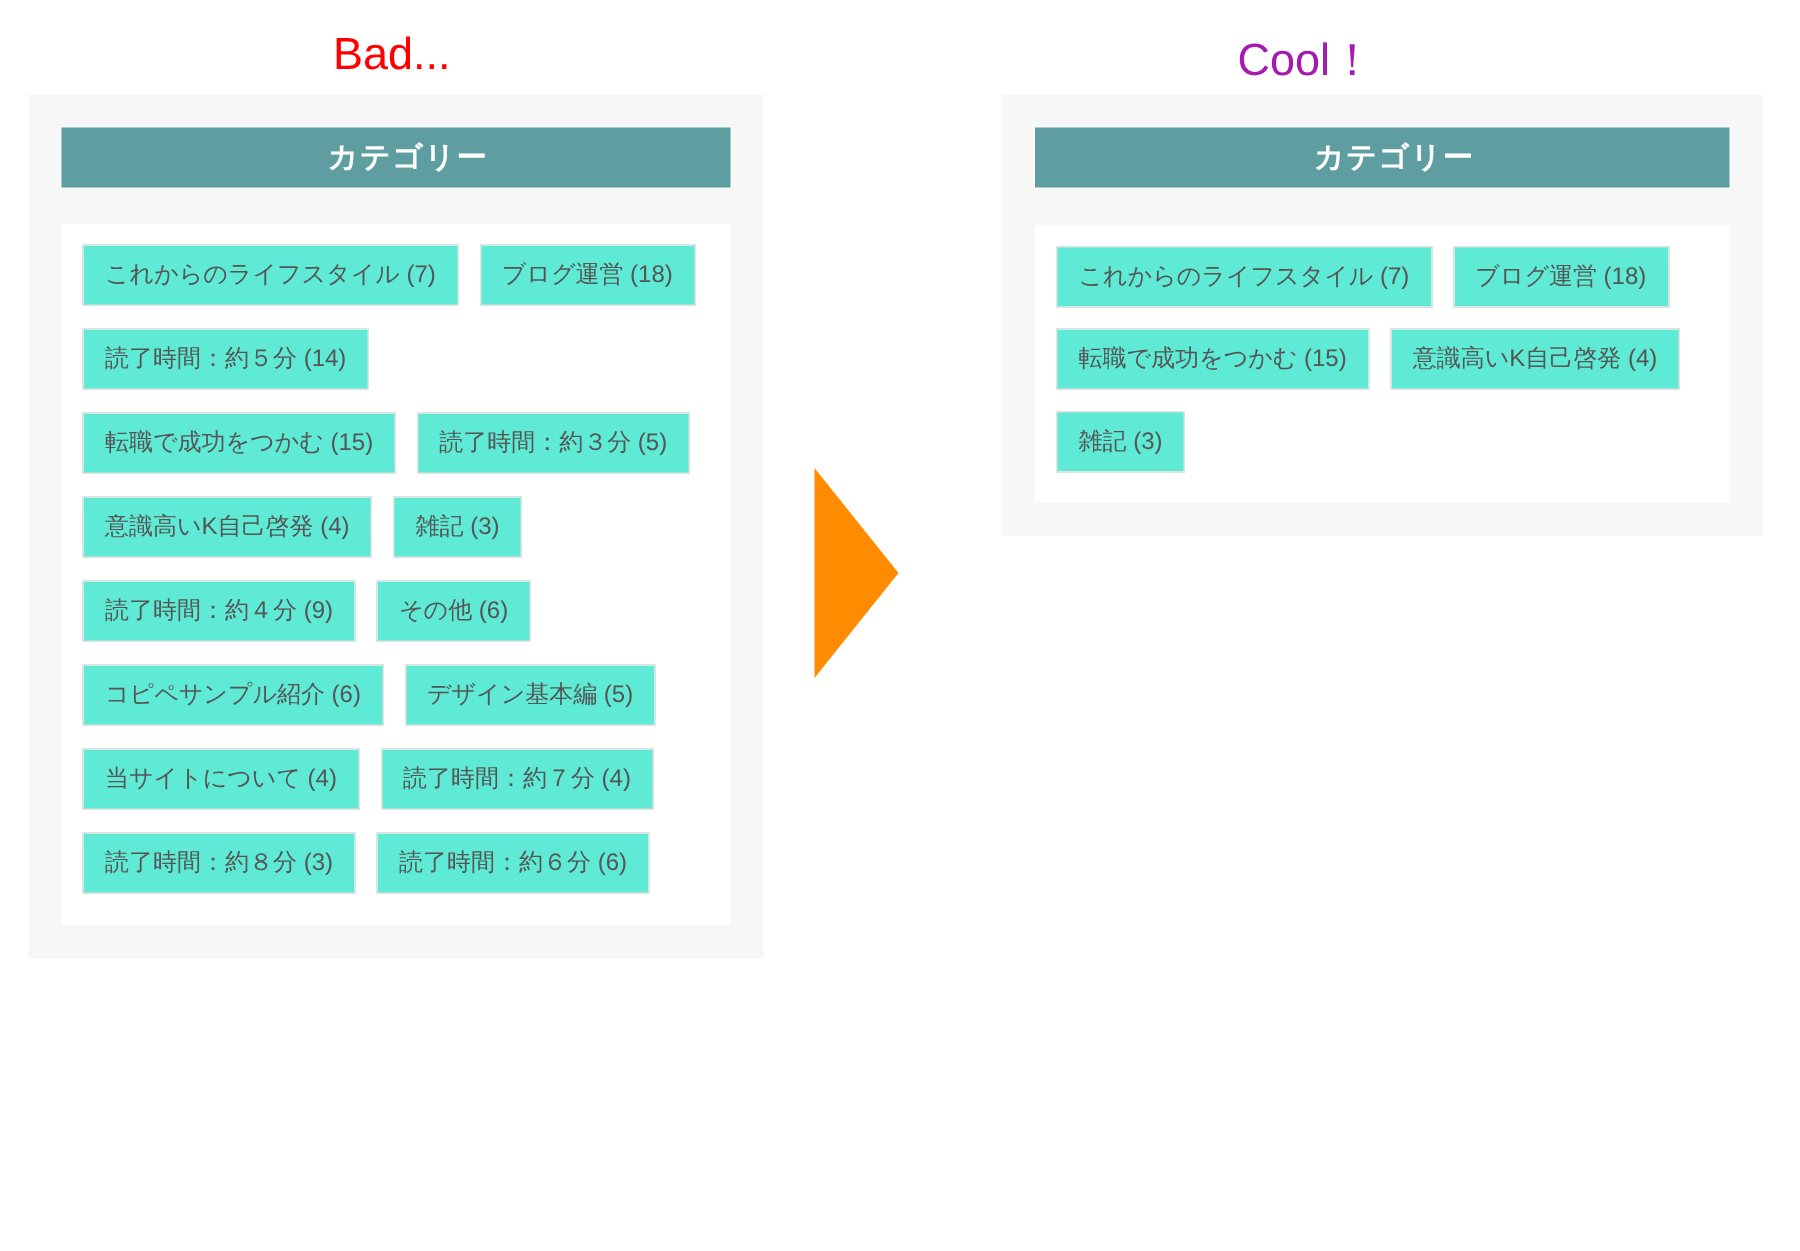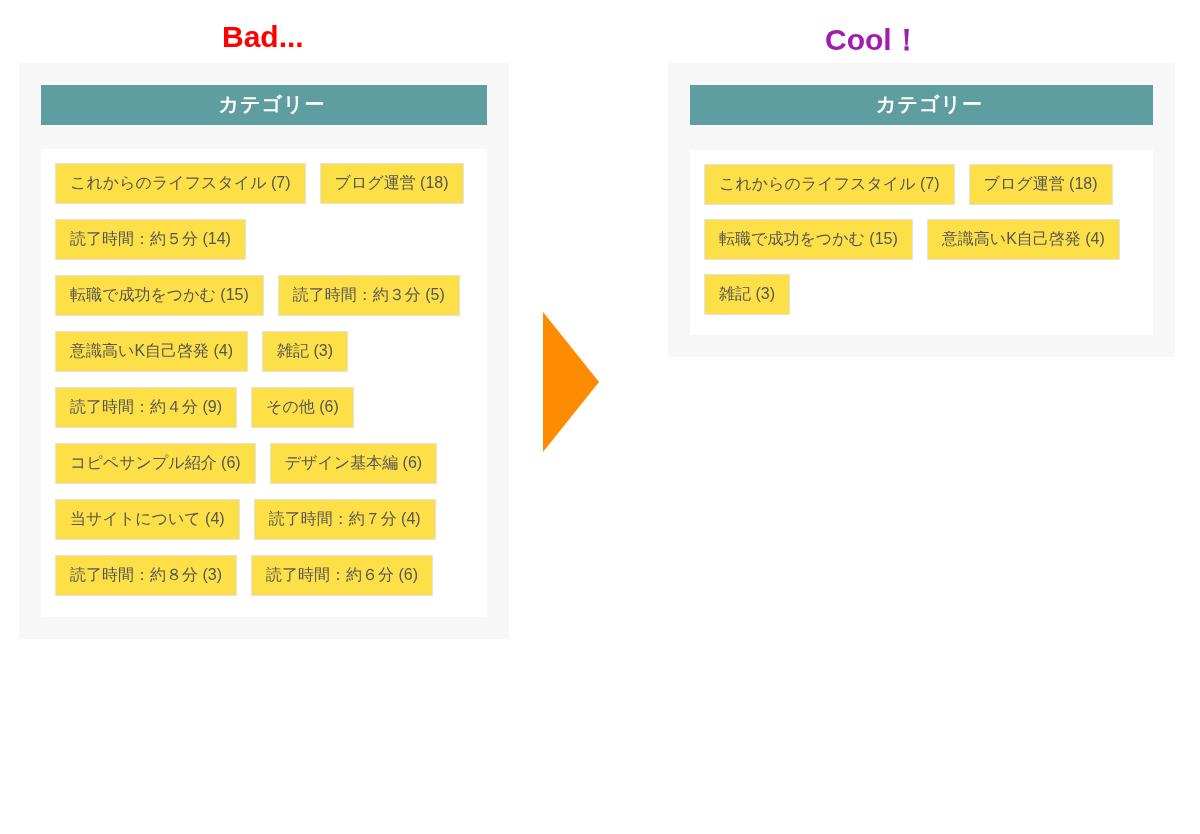--- a/index.html
+++ b/index.html
@@ -6,21 +6,21 @@
     body {
       width: 1200px;
       height: 834px;
       font-family: "Hiragino Kaku Gothic ProN", "メイリオ", Meiryo, sans-serif;
       background: #ffffff;
       position: relative;
     }
     .heading {
       position: absolute;
       font-size: 30px;
-      font-weight: 700;
+      font-weight: 400;
       top: 20px;
     }
     .heading-bad {
       left: 222px;
       color: #ff0000;
     }
     .heading-cool {
       left: 825px;
       color: #a21caf;
     }
@@ -53,21 +53,21 @@
       background: #ffffff;
       padding: 14px 10px 6px 10px;
       display: flex;
       flex-wrap: wrap;
     }
     .panel-cool .tags {
       margin-top: 25px;
     }
     .tag {
       display: inline-block;
-      background: #fde047;
+      background: #5eead4;
       border: 1px solid #e2e2e2;
       color: #555555;
       padding: 9px 14px;
       margin: 0 10px 14px 4px;
       font-size: 16px;
       white-space: nowrap;
       cursor: pointer;
     }
     .panel-bad .tag {
       margin-bottom: 15px;
@@ -95,21 +95,21 @@
       <a class="tag">これからのライフスタイル (7)</a>
       <a class="tag">ブログ運営 (18)</a>
       <a class="tag">読了時間：約５分 (14)</a>
       <a class="tag">転職で成功をつかむ (15)</a>
       <a class="tag">読了時間：約３分 (5)</a>
       <a class="tag">意識高いK自己啓発 (4)</a>
       <a class="tag">雑記 (3)</a>
       <a class="tag">読了時間：約４分 (9)</a>
       <a class="tag">その他 (6)</a>
       <a class="tag">コピペサンプル紹介 (6)</a>
-      <a class="tag">デザイン基本編 (6)</a>
+      <a class="tag">デザイン基本編 (5)</a>
       <a class="tag">当サイトについて (4)</a>
       <a class="tag">読了時間：約７分 (4)</a>
       <a class="tag">読了時間：約８分 (3)</a>
       <a class="tag">読了時間：約６分 (6)</a>
     </div>
 </div>
 
 <div class="arrow"></div>
 
 <div class="panel panel-cool">

